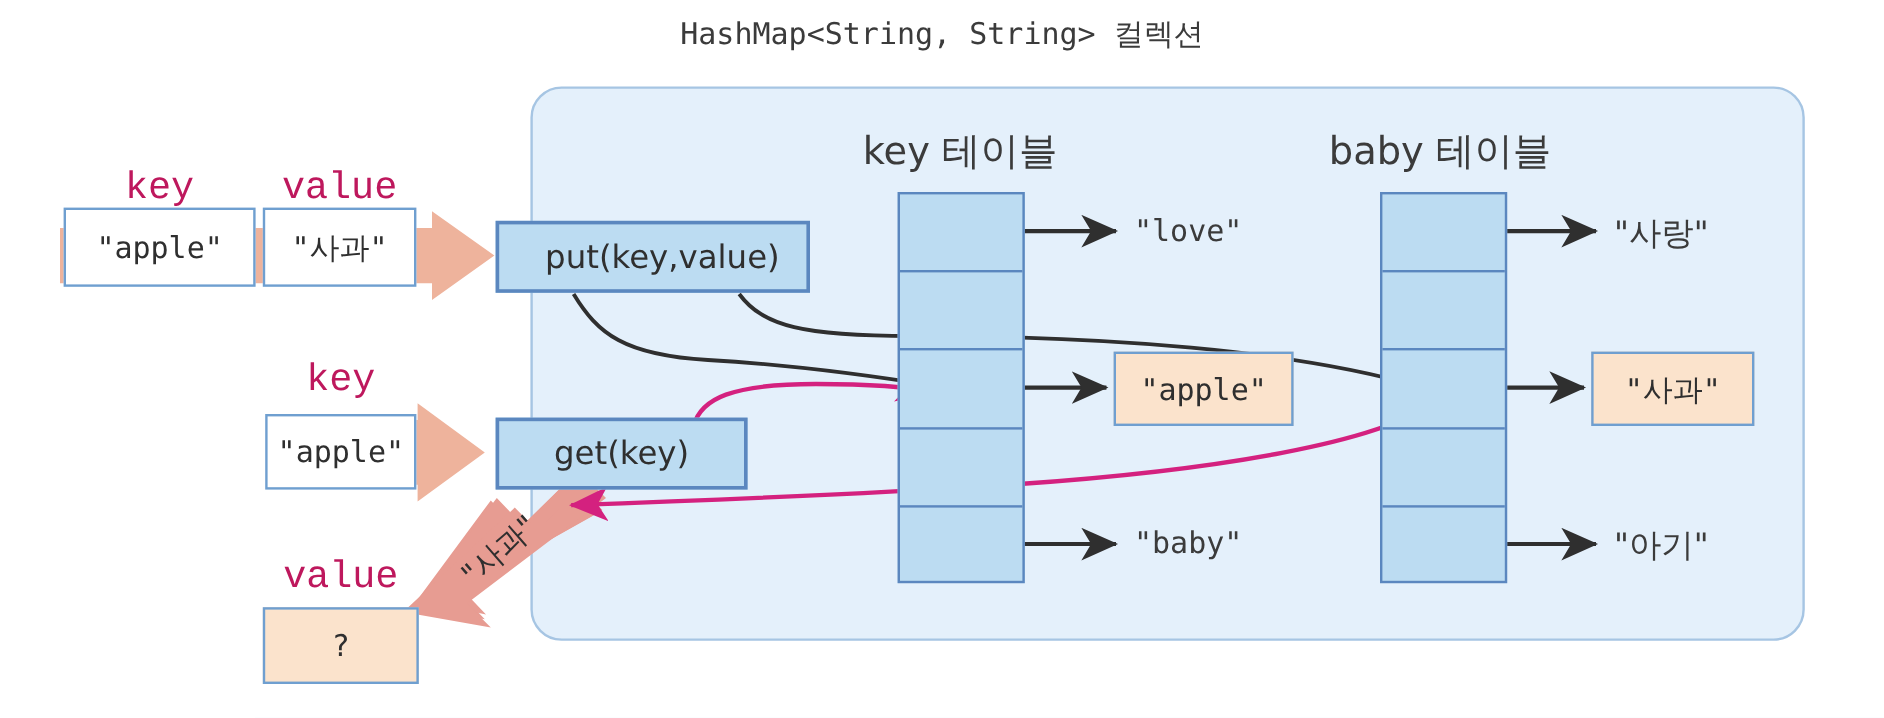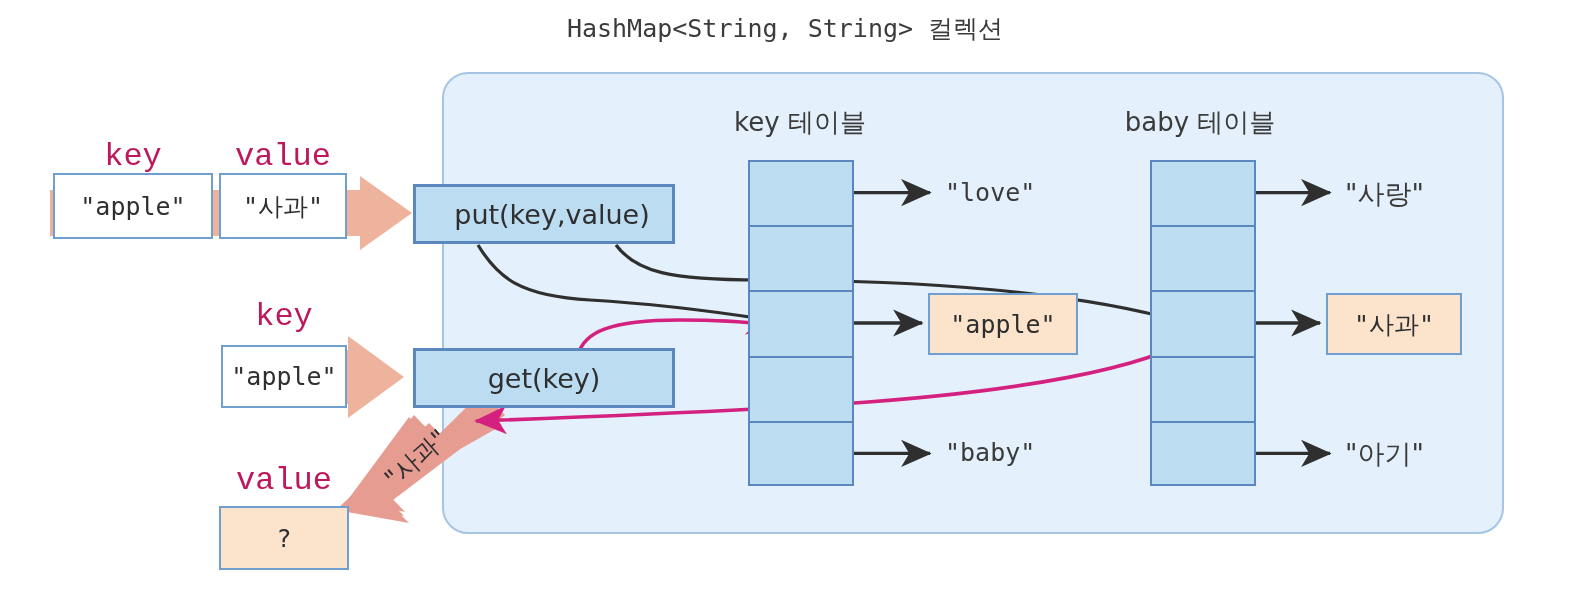--- a/index.html
+++ b/index.html
@@ -25,21 +25,21 @@
 
   
   .minilabel{
     font-family:Liberation Mono, monospace;
     font-size:32px;color:#be185d;text-align:center;
   }
 
   
   .tablehead{
     font-family:"DejaVu Sans","Liberation Sans",sans-serif;
-    font-size:26px;color:#3b3b3b;text-align:center;
+    font-size:32px;color:#3b3b3b;text-align:center;
   }
 
   
   .box-outline{
     border:2.5px solid #6f9fd0;background:#ffffff;
     box-sizing:border-box;
   }
   .box-peach{
     border:2.5px solid #6f9fd0;background:#fbe3cc;
     box-sizing:border-box;
@@ -166,21 +166,21 @@
     <div class="boxtext">"사과"</div>
   </div>
 
   <div class="abs methodbox" style="left:413px;top:184px;width:262px;height:60px;padding-left:16px;">put(key,value)</div>
 
   <div class="abs minilabel" style="left:221px;top:298px;width:126px;">key</div>
   <div class="abs box-outline" style="left:221px;top:345px;width:126px;height:63px;">
     <div class="boxtext">"apple"</div>
   </div>
 
-  <div class="abs methodbox" style="left:413px;top:348px;width:262px;height:60px;">get(key)</div>
+  <div class="abs methodbox" style="left:413px;top:348px;width:210px;height:60px;">get(key)</div>
 
   <div class="abs" id="return-label">"사과"</div>
 
   <div class="abs minilabel" style="left:219px;top:462px;width:130px;">value</div>
   <div class="abs box-peach" style="left:219px;top:506px;width:130px;height:64px;">?</div>
 
   <div class="abs tablehead" style="left:650px;top:105px;width:300px;">key 테이블</div>
 
   <div class="abs hashtable" id="key-table" style="left:748px;top:160px;width:106px;height:326px;">
       <div class="hashrow" style="height: 65.2px;"></div>

